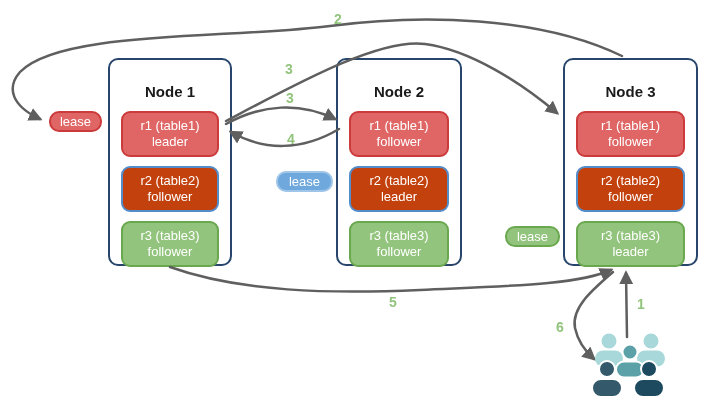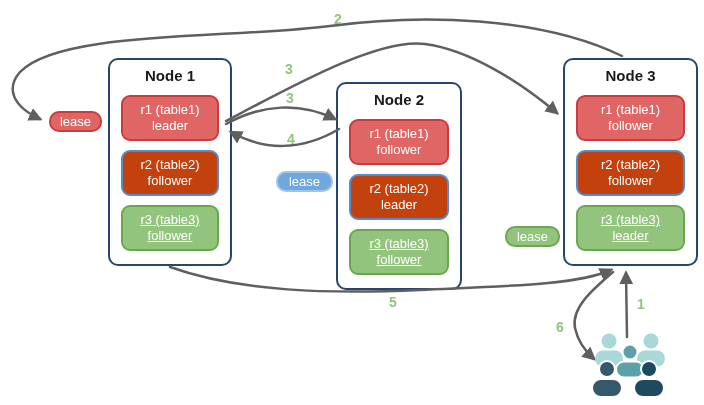--- a/index.html
+++ b/index.html
@@ -3,28 +3,28 @@
 <meta charset="utf-8">
 <style>
   html,body{margin:0;padding:0;background:#ffffff;}
   body{font-family:"Liberation Sans","DejaVu Sans",sans-serif;}
   #canvas{position:relative;width:704px;height:405px;background:#ffffff;overflow:hidden;}
 
   
   .node-card{position:absolute;top:58px;width:124px;height:208px;background:#ffffff;
     border:2px solid #28456c;border-radius:10px;box-sizing:border-box;}
   .node-title{text-align:center;font-weight:bold;font-size:15px;color:#1a1a1a;
-    padding-top:7px;height:26px;}
+    padding-top:23px;height:26px;}
   .replica-stack{display:flex;flex-direction:column;gap:9px;padding:2px 11px 0 11px;}
   .replica{height:46px;border-radius:9px;display:flex;flex-direction:column;
     align-items:center;justify-content:center;color:#ffffff;font-size:13px;line-height:1.25;
     box-sizing:border-box;border:2px solid transparent;text-align:center;}
   .replica.red{background:#e06666;border-color:#cc3b3b;}
   .replica.blue{background:#c2410c;border-color:#548cc9;}
-  .replica.green{background:#93c47d;border-color:#6aa84f;text-decoration:underline;}
+  .replica.green{background:#93c47d;border-color:#6aa84f;}
 
   
   .lease{position:absolute;border-radius:10px;color:#ffffff;font-size:13px;
     display:flex;align-items:center;justify-content:center;box-sizing:border-box;
     border:2px solid transparent;}
   .lease.red{left:49px;top:111px;width:53px;height:21px;background:#e06666;border-color:#cc3b3b;}
   .lease.blue{left:276px;top:171px;width:57px;height:21px;background:#6fa8dc;border-color:#9fc5e8;}
   .lease.green{left:505px;top:226px;width:55px;height:21px;background:#93c47d;border-color:#6aa84f;}
 
   
@@ -52,21 +52,21 @@
         <span>r2 (table2)</span>
         <span>follower</span>
       </div>
       <div class="replica green">
         <span>r3 (table3)</span>
         <span>follower</span>
       </div>
     </div>
   </div>
 
-  <div class="node-card" style="left:336px;width:126px;margin-top:24px;">
+  <div class="node-card" style="left:336px;width:126px;">
     <div class="node-title">Node 2</div>
     <div class="replica-stack">
       <div class="replica red">
         <span>r1 (table1)</span>
         <span>follower</span>
       </div>
       <div class="replica blue">
         <span>r2 (table2)</span>
         <span>leader</span>
       </div>

